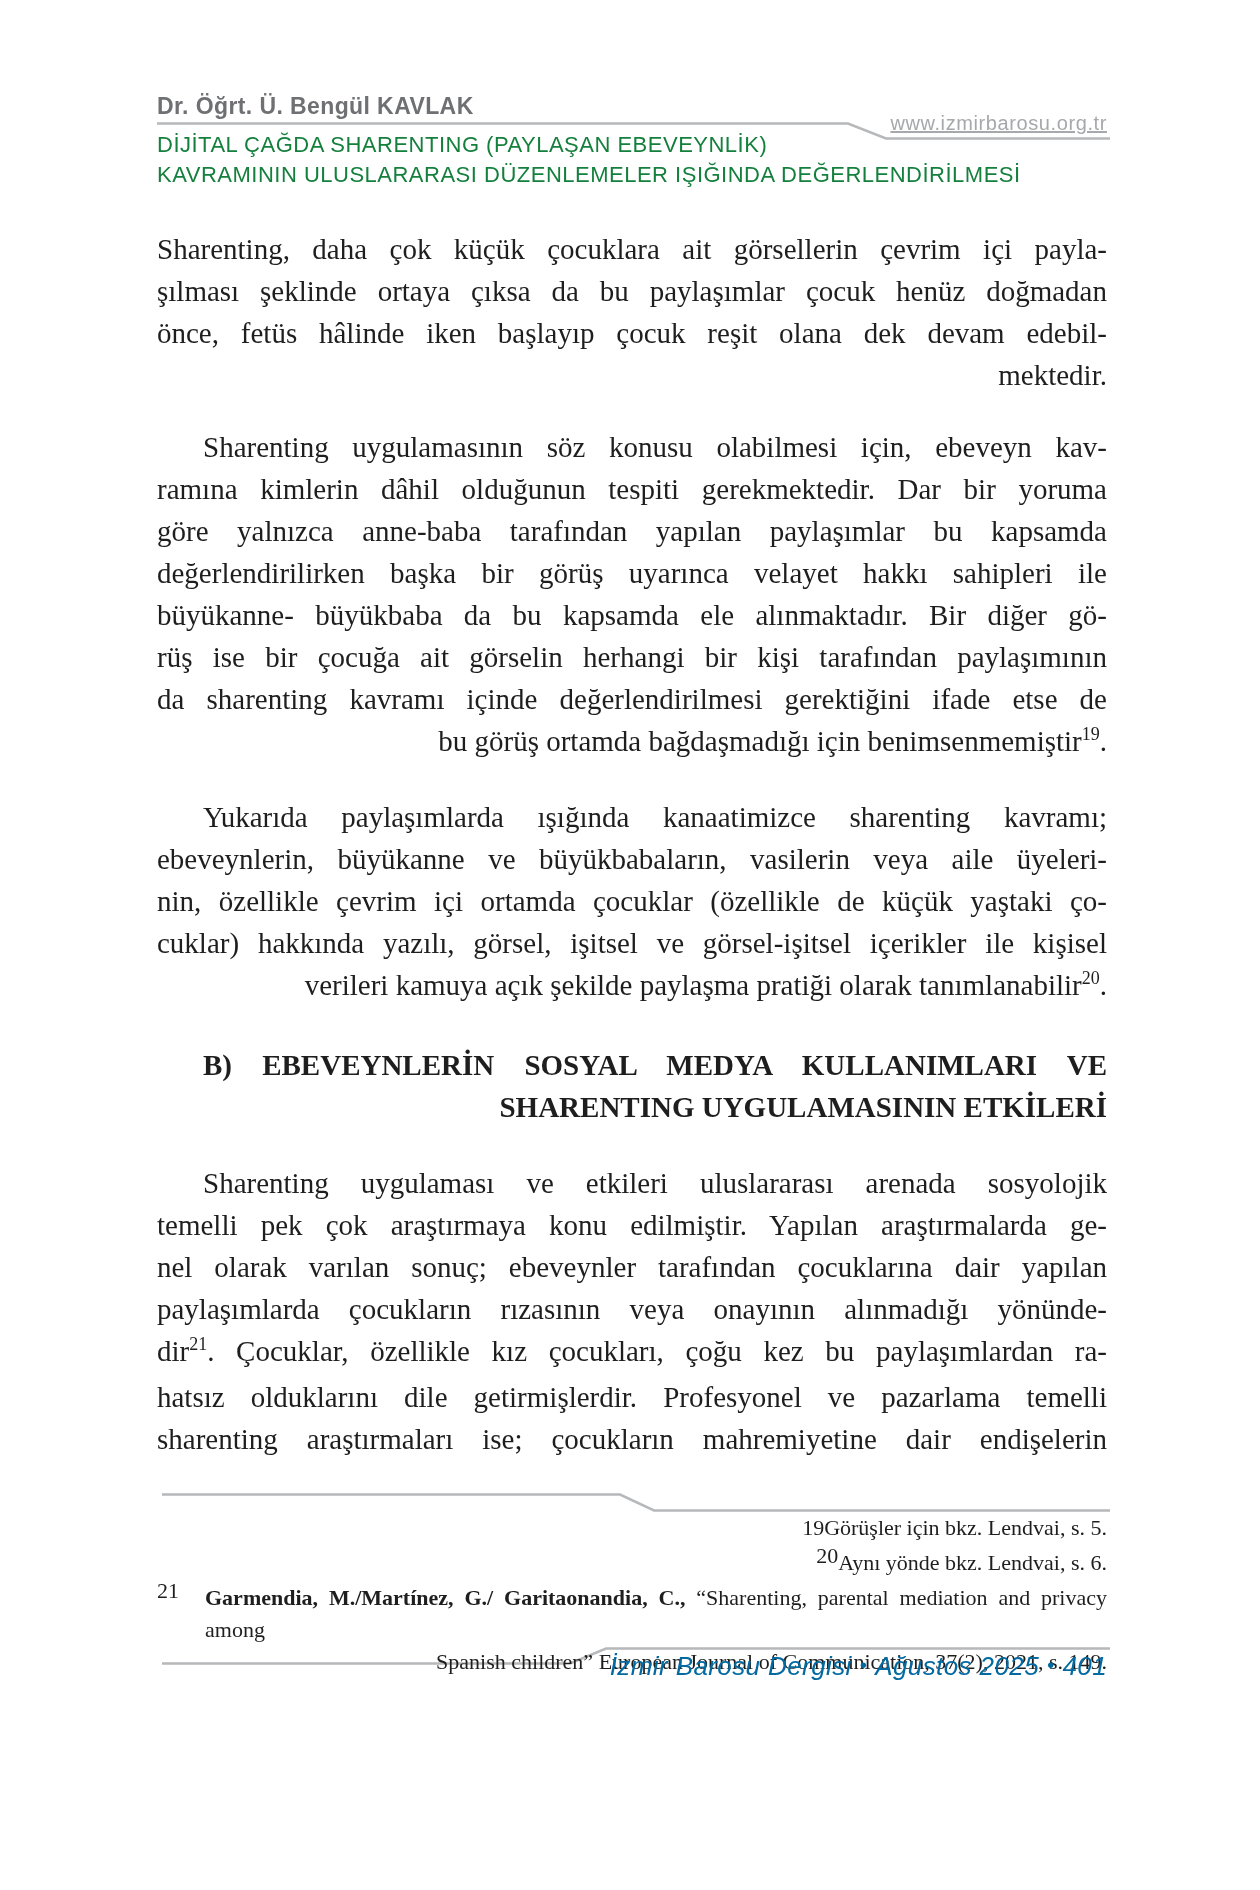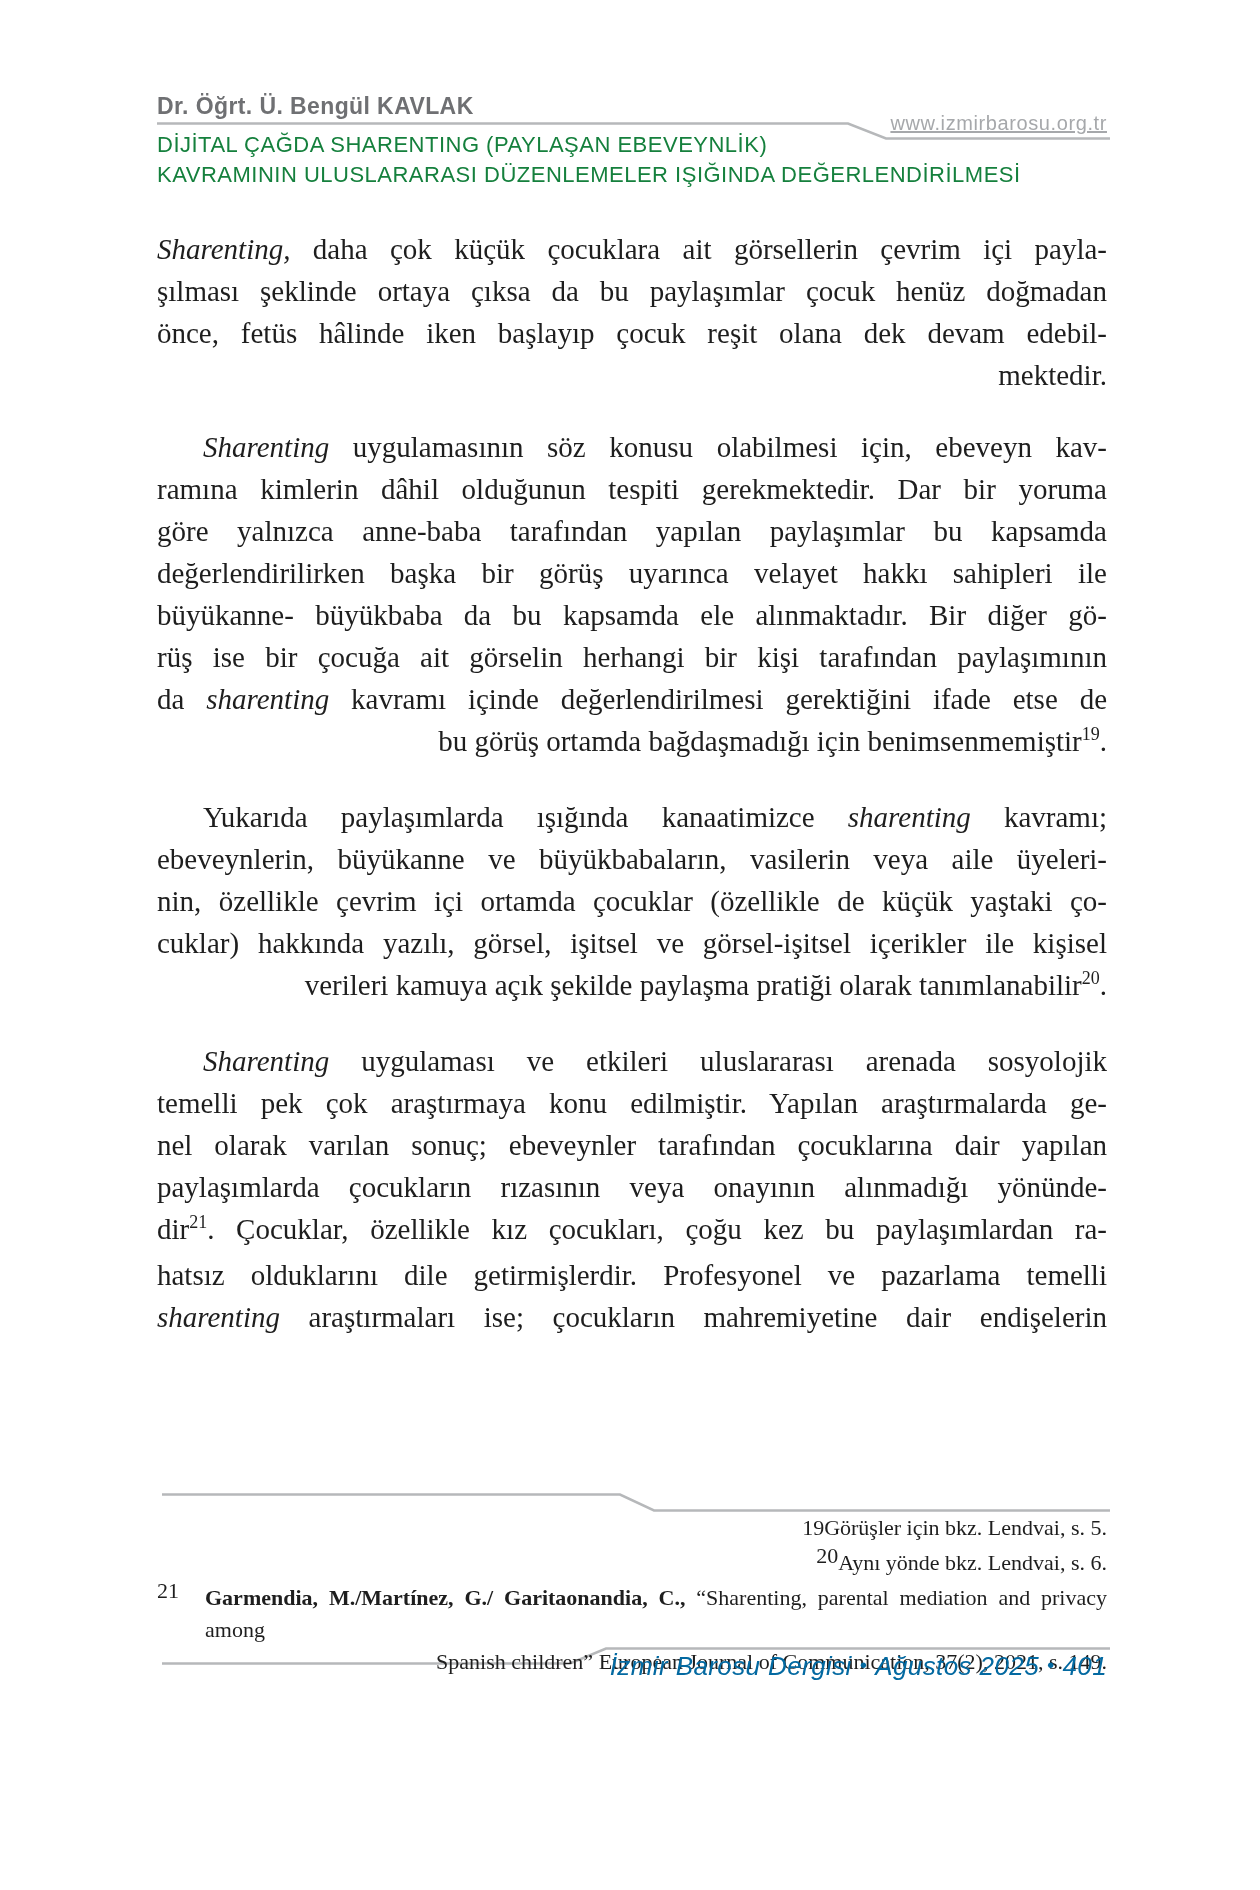--- a/index.html
+++ b/index.html
@@ -38,21 +38,21 @@
   
   .content {
     position:absolute; left:157px; top:228px; width:950px;
     font-size:29px; line-height:42px; color:#1e1e1e;
   }
   .para { margin:0 0 30px 0; }
   .para.heading { margin:34px 0 34px 0; font-weight:bold; }
   .tline { text-align:right; }
   .tline.just { text-align:justify; text-align-last:justify; }
   .tline.ind { text-indent:46px; }
-  .content span.i, .fn span.i { font-style:italic; }
+  .content span.i, .fn span.i { }
   .content span.b, .fn span.b { font-weight:bold; }
   .content span.sup { font-size:18px; position:relative; top:-11px; }
 
   
   .footnotes {
     position:absolute; left:157px; top:1512px; width:950px;
     font-size:22px; line-height:32px; color:#1e1e1e;
   }
   .fn { position:relative; padding-left:48px; margin-bottom:3px; }
   .fn-num {
@@ -106,20 +106,24 @@
         <div class="tline just"><span>da </span><span class="i">sharenting</span><span> kavramı içinde değerlendirilmesi gerektiğini ifade etse de</span></div>
         <div class="tline"><span>bu görüş ortamda bağdaşmadığı için benimsenmemiştir</span><span class="sup">19</span><span>.</span></div>
       </div>
       <div class="para body">
         <div class="tline just ind"><span>Yukarıda paylaşımlarda ışığında kanaatimizce </span><span class="i">sharenting</span><span> kavramı;</span></div>
         <div class="tline just"><span>ebeveynlerin, büyükanne ve büyükbabaların, vasilerin veya aile üyeleri-</span></div>
         <div class="tline just"><span>nin, özellikle çevrim içi ortamda çocuklar (özellikle de küçük yaştaki ço-</span></div>
         <div class="tline just"><span>cuklar) hakkında yazılı, görsel, işitsel ve görsel-işitsel içerikler ile kişisel</span></div>
         <div class="tline"><span>verileri kamuya açık şekilde paylaşma pratiği olarak tanımlanabilir</span><span class="sup">20</span><span>.</span></div>
       </div>
+      <div class="para heading">
+        <div class="tline just ind"><span>B) EBEVEYNLERİN SOSYAL MEDYA KULLANIMLARI VE</span></div>
+        <div class="tline"><span class="i">SHARENTING</span><span> UYGULAMASININ ETKİLERİ</span></div>
+      </div>
       <div class="para body">
         <div class="tline just ind"><span class="i">Sharenting</span><span> uygulaması ve etkileri uluslararası arenada sosyolojik</span></div>
         <div class="tline just"><span>temelli pek çok araştırmaya konu edilmiştir. Yapılan araştırmalarda ge-</span></div>
         <div class="tline just"><span>nel olarak varılan sonuç; ebeveynler tarafından çocuklarına dair yapılan</span></div>
         <div class="tline just"><span>paylaşımlarda çocukların rızasının veya onayının alınmadığı yönünde-</span></div>
         <div class="tline just"><span>dir</span><span class="sup">21</span><span>. Çocuklar, özellikle kız çocukları, çoğu kez bu paylaşımlardan ra-</span></div>
         <div class="tline just"><span>hatsız olduklarını dile getirmişlerdir. Profesyonel ve pazarlama temelli</span></div>
         <div class="tline just"><span class="i">sharenting</span><span> araştırmaları ise; çocukların mahremiyetine dair endişelerin</span></div>
       </div>
     </div>

